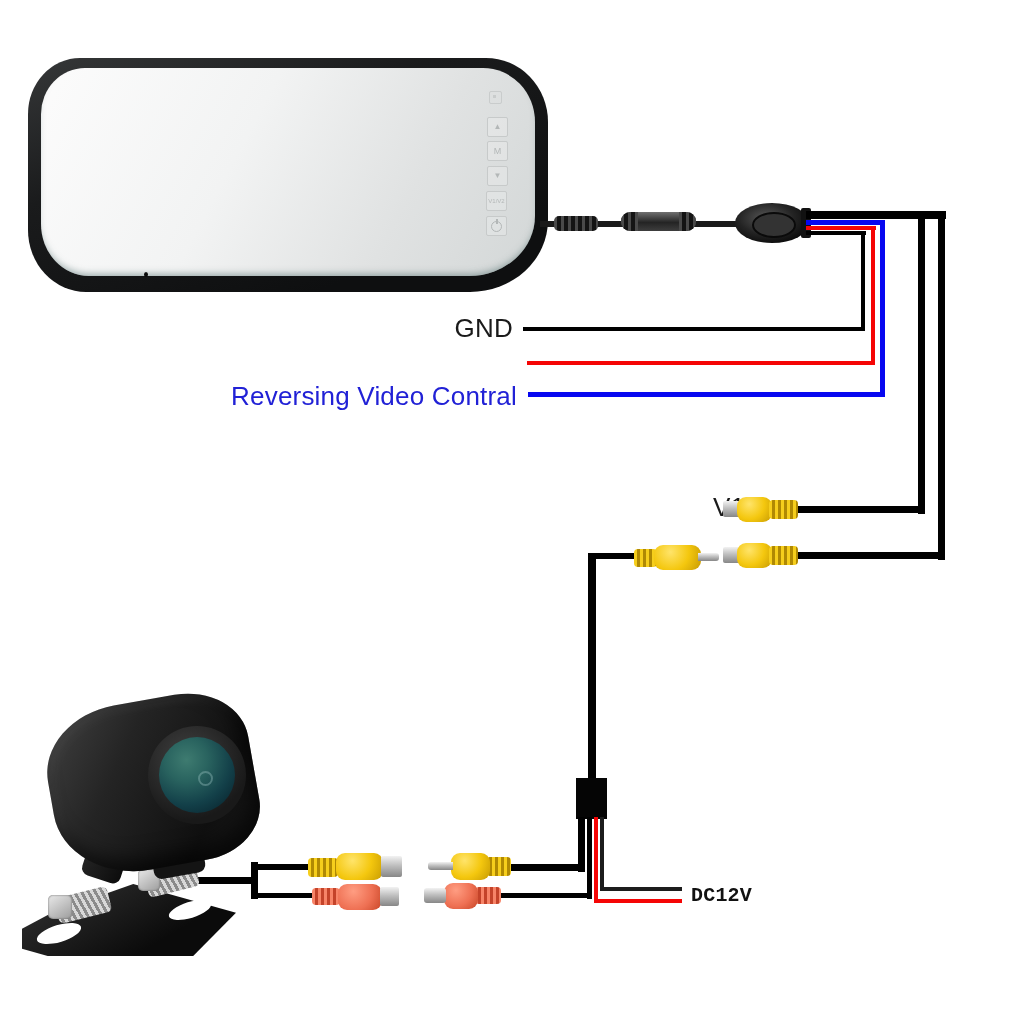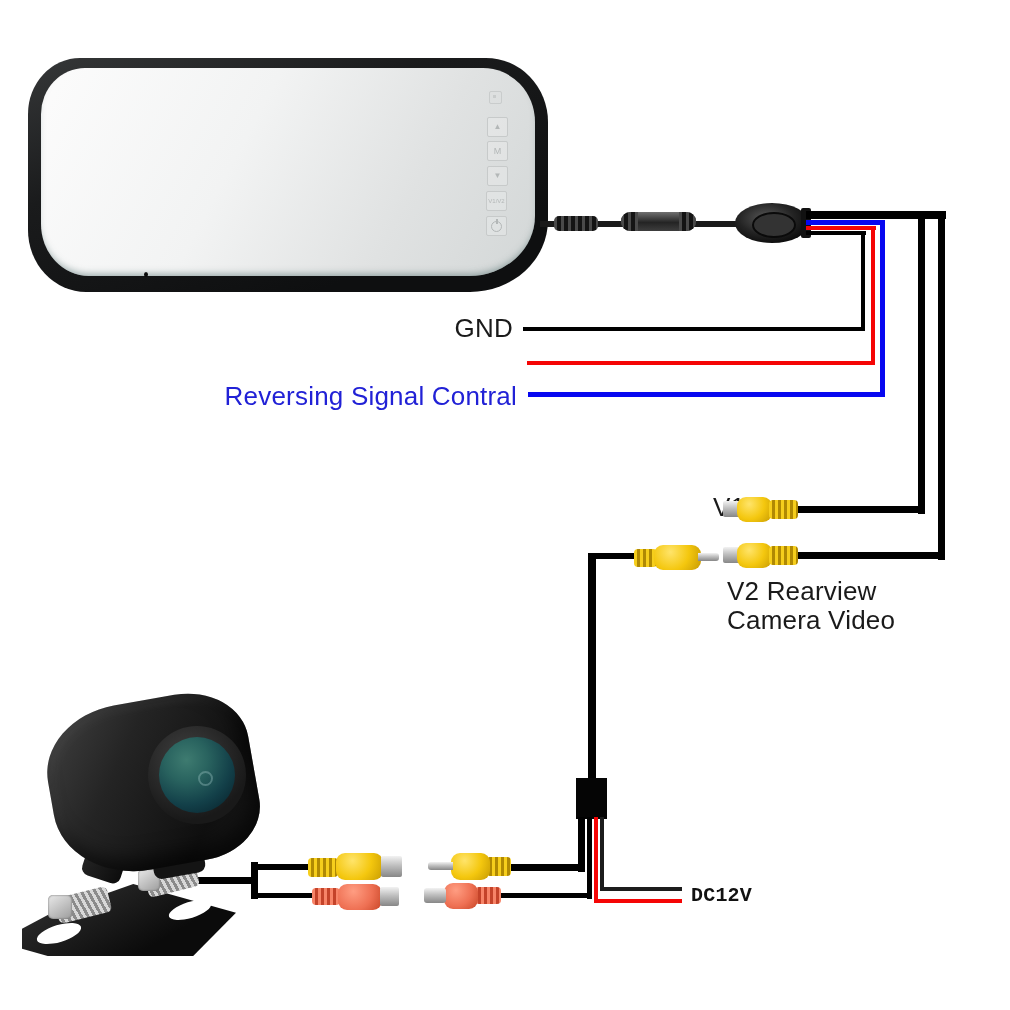--- a/index.html
+++ b/index.html
@@ -112,40 +112,36 @@
 
   <div class="wire" style="left:806px;top:226px;width:70px;height:4px;background:#f50505;"></div>
   <div class="wire" style="left:871px;top:226px;width:4px;height:139px;background:#f50505;"></div>
   <div class="wire" style="left:527px;top:361px;width:348px;height:4px;background:#f50505;"></div>
 
   <div class="wire" style="left:806px;top:231px;width:60px;height:4px;"></div>
   <div class="wire" style="left:861px;top:231px;width:4px;height:100px;"></div>
   <div class="wire" style="left:523px;top:327px;width:342px;height:4px;"></div>
 
   <div class="lbl" style="right:497px;top:313px;font-size:26px;color:#1a1a1a;text-align:right;">GND</div>
-  <div class="lbl" style="right:493px;top:381px;font-size:26px;color:#2121d6;text-align:right;">Reversing Signal Contral</div>
+  <div class="lbl" style="right:493px;top:381px;font-size:26px;color:#2121d6;text-align:right;">Reversing Video Contral</div>
 
   <div class="lbl" style="left:713px;top:492px;font-size:26px;color:#1a1a1a;">V1</div>
   <div class="abs silver" style="left:723px;top:501px;width:17px;height:16px;"></div>
   <div class="abs body-y" style="left:737px;top:497px;width:35px;height:25px;"></div>
   <div class="abs ribs-y" style="left:769px;top:500px;width:29px;height:19px;"></div>
 
   <div class="abs silver" style="left:723px;top:547px;width:17px;height:16px;"></div>
   <div class="abs body-y" style="left:737px;top:543px;width:35px;height:25px;"></div>
   <div class="abs ribs-y" style="left:769px;top:546px;width:29px;height:19px;"></div>
 
   <div class="wire" style="left:588px;top:553px;width:52px;height:6px;"></div>
   <div class="abs ribs-y" style="left:634px;top:549px;width:23px;height:18px;"></div>
   <div class="abs body-y" style="left:654px;top:545px;width:47px;height:25px;"></div>
   <div class="abs silver" style="left:698px;top:553px;width:21px;height:8px;border-radius:0 3px 3px 0;"></div>
 
-  <div class="lbl" style="left:727px;top:577px;font-size:26px;line-height:29px;color:#1a1a1a;">
-    <div>V2 Rearview</div>
-    <div>Camera Video</div>
-  </div>
 
   <div class="wire" style="left:588px;top:556px;width:8px;height:224px;"></div>
   <div class="abs" style="left:576px;top:778px;width:31px;height:41px;background:#050505;"></div>
 
   <div class="wire" style="left:578px;top:817px;width:7px;height:55px;"></div>
   <div class="wire" style="left:507px;top:864px;width:78px;height:7px;"></div>
   <div class="wire" style="left:587px;top:817px;width:5px;height:82px;"></div>
   <div class="wire" style="left:497px;top:893px;width:95px;height:5px;"></div>
   <div class="wire" style="left:594px;top:817px;width:4px;height:86px;background:#f50505;"></div>
   <div class="wire" style="left:594px;top:899px;width:88px;height:4px;background:#f50505;"></div>

